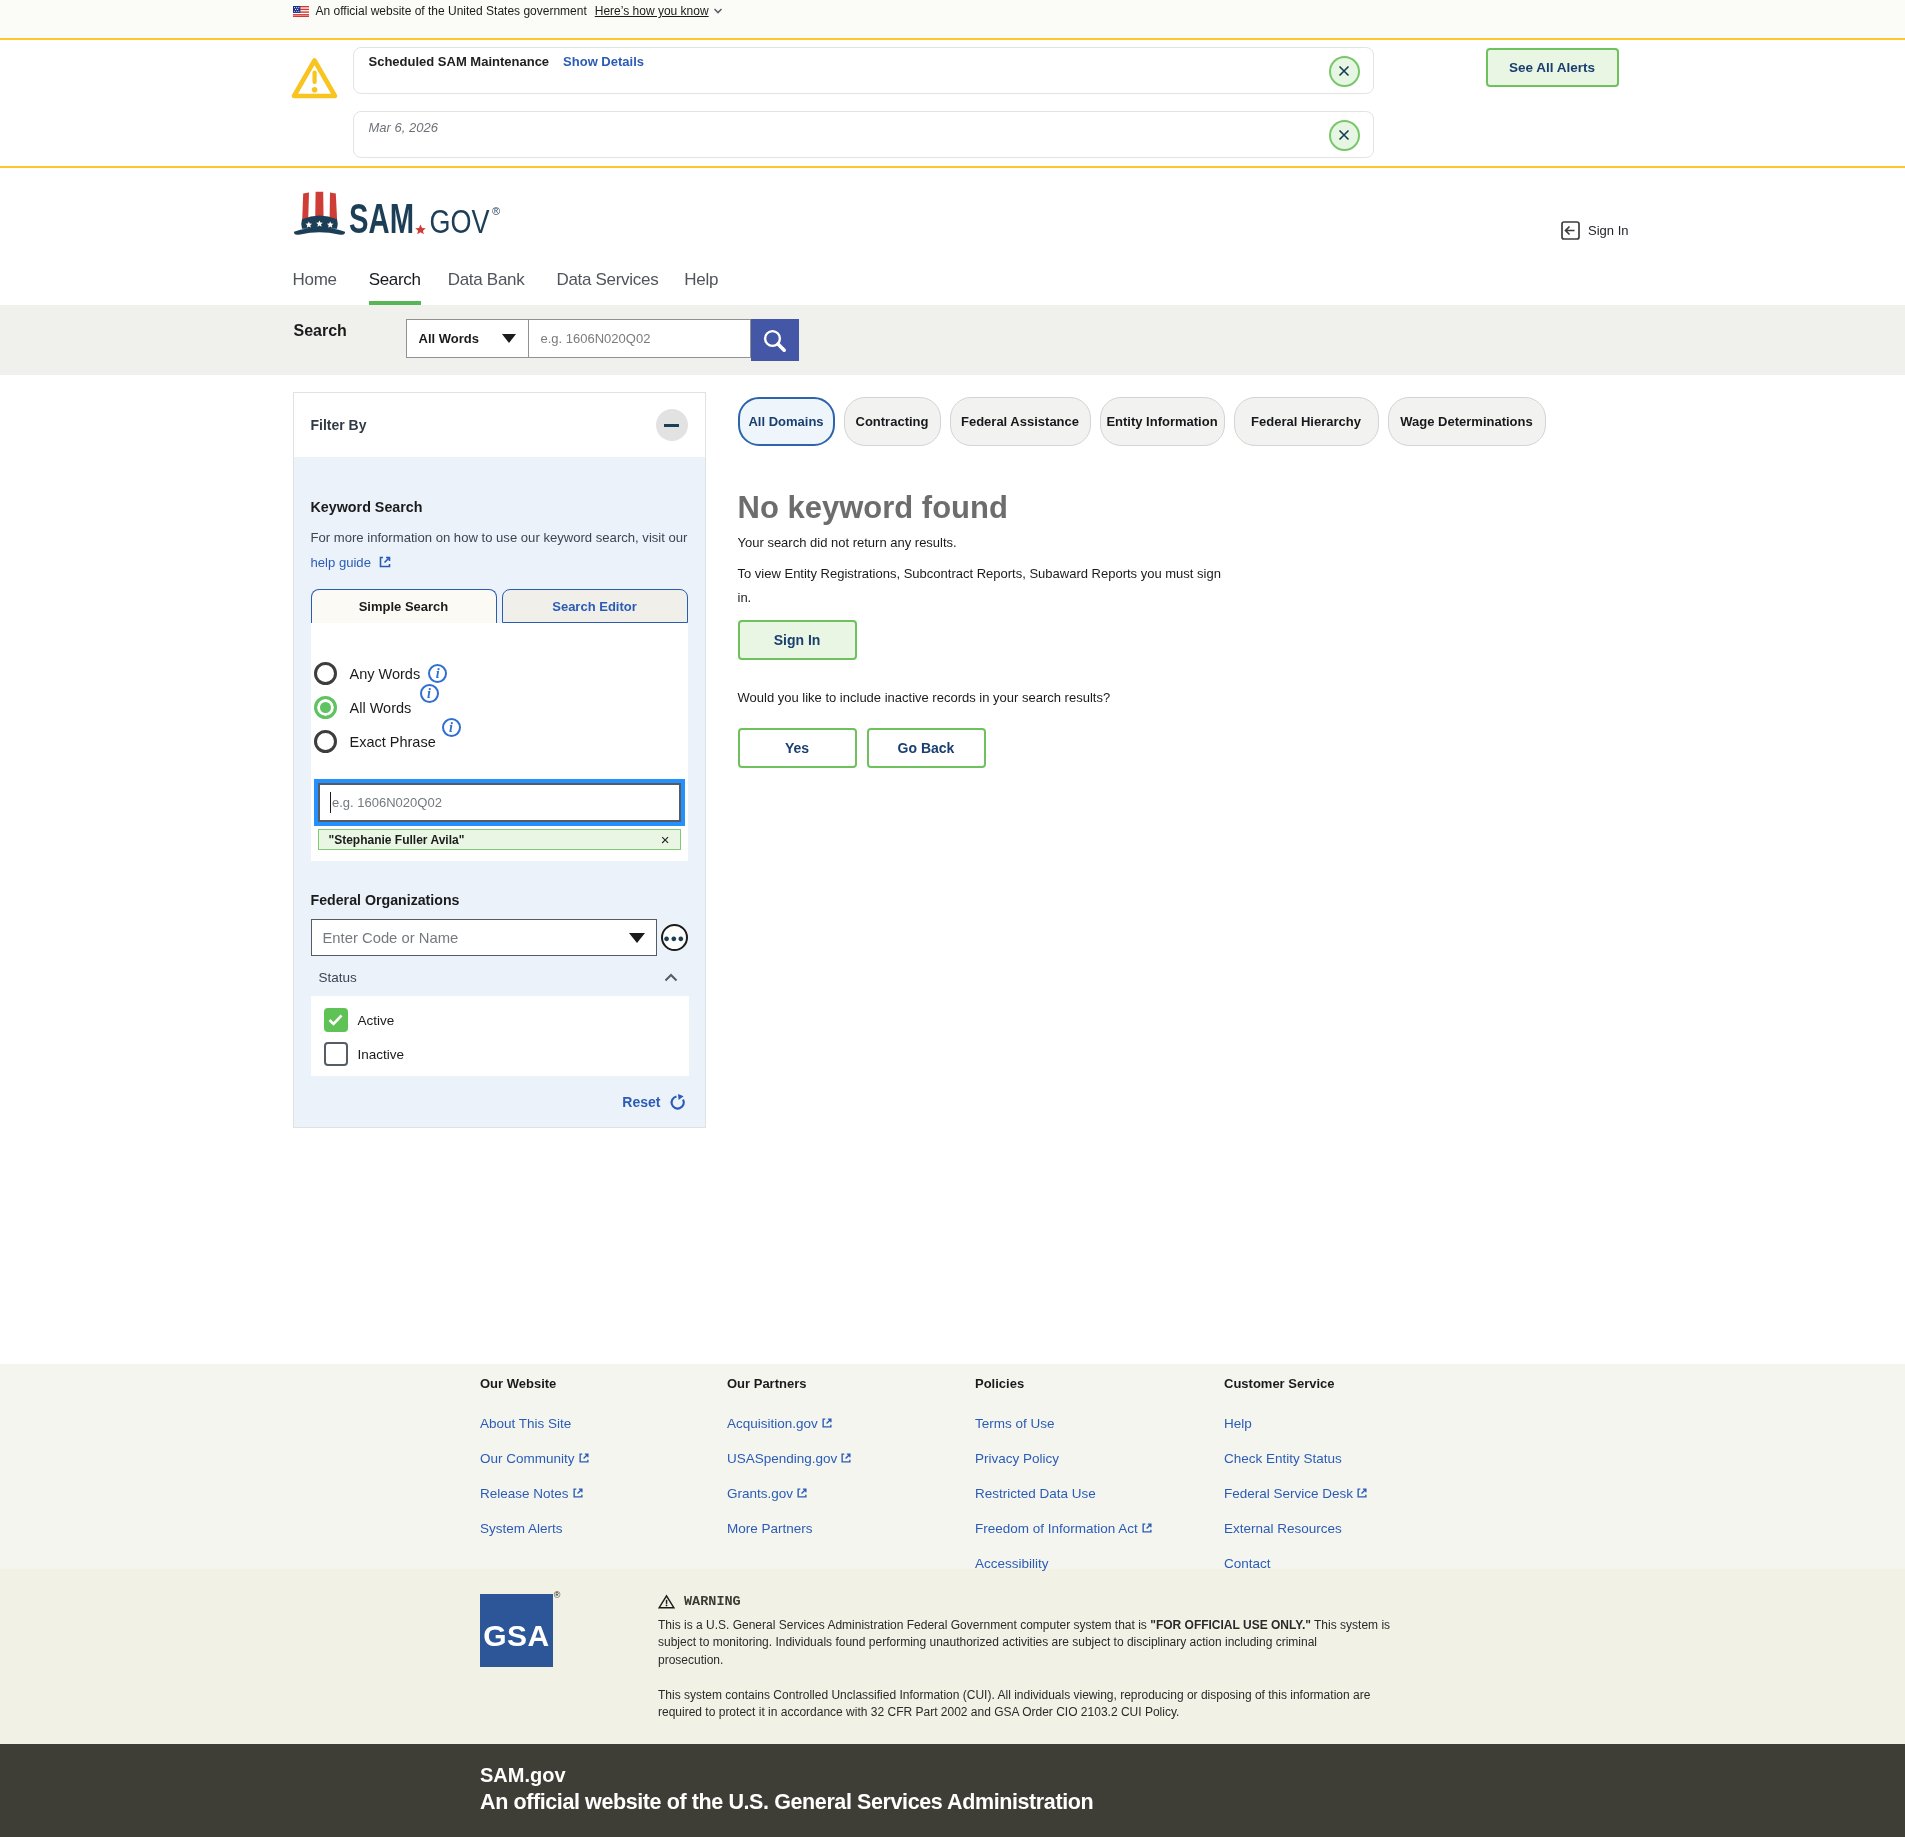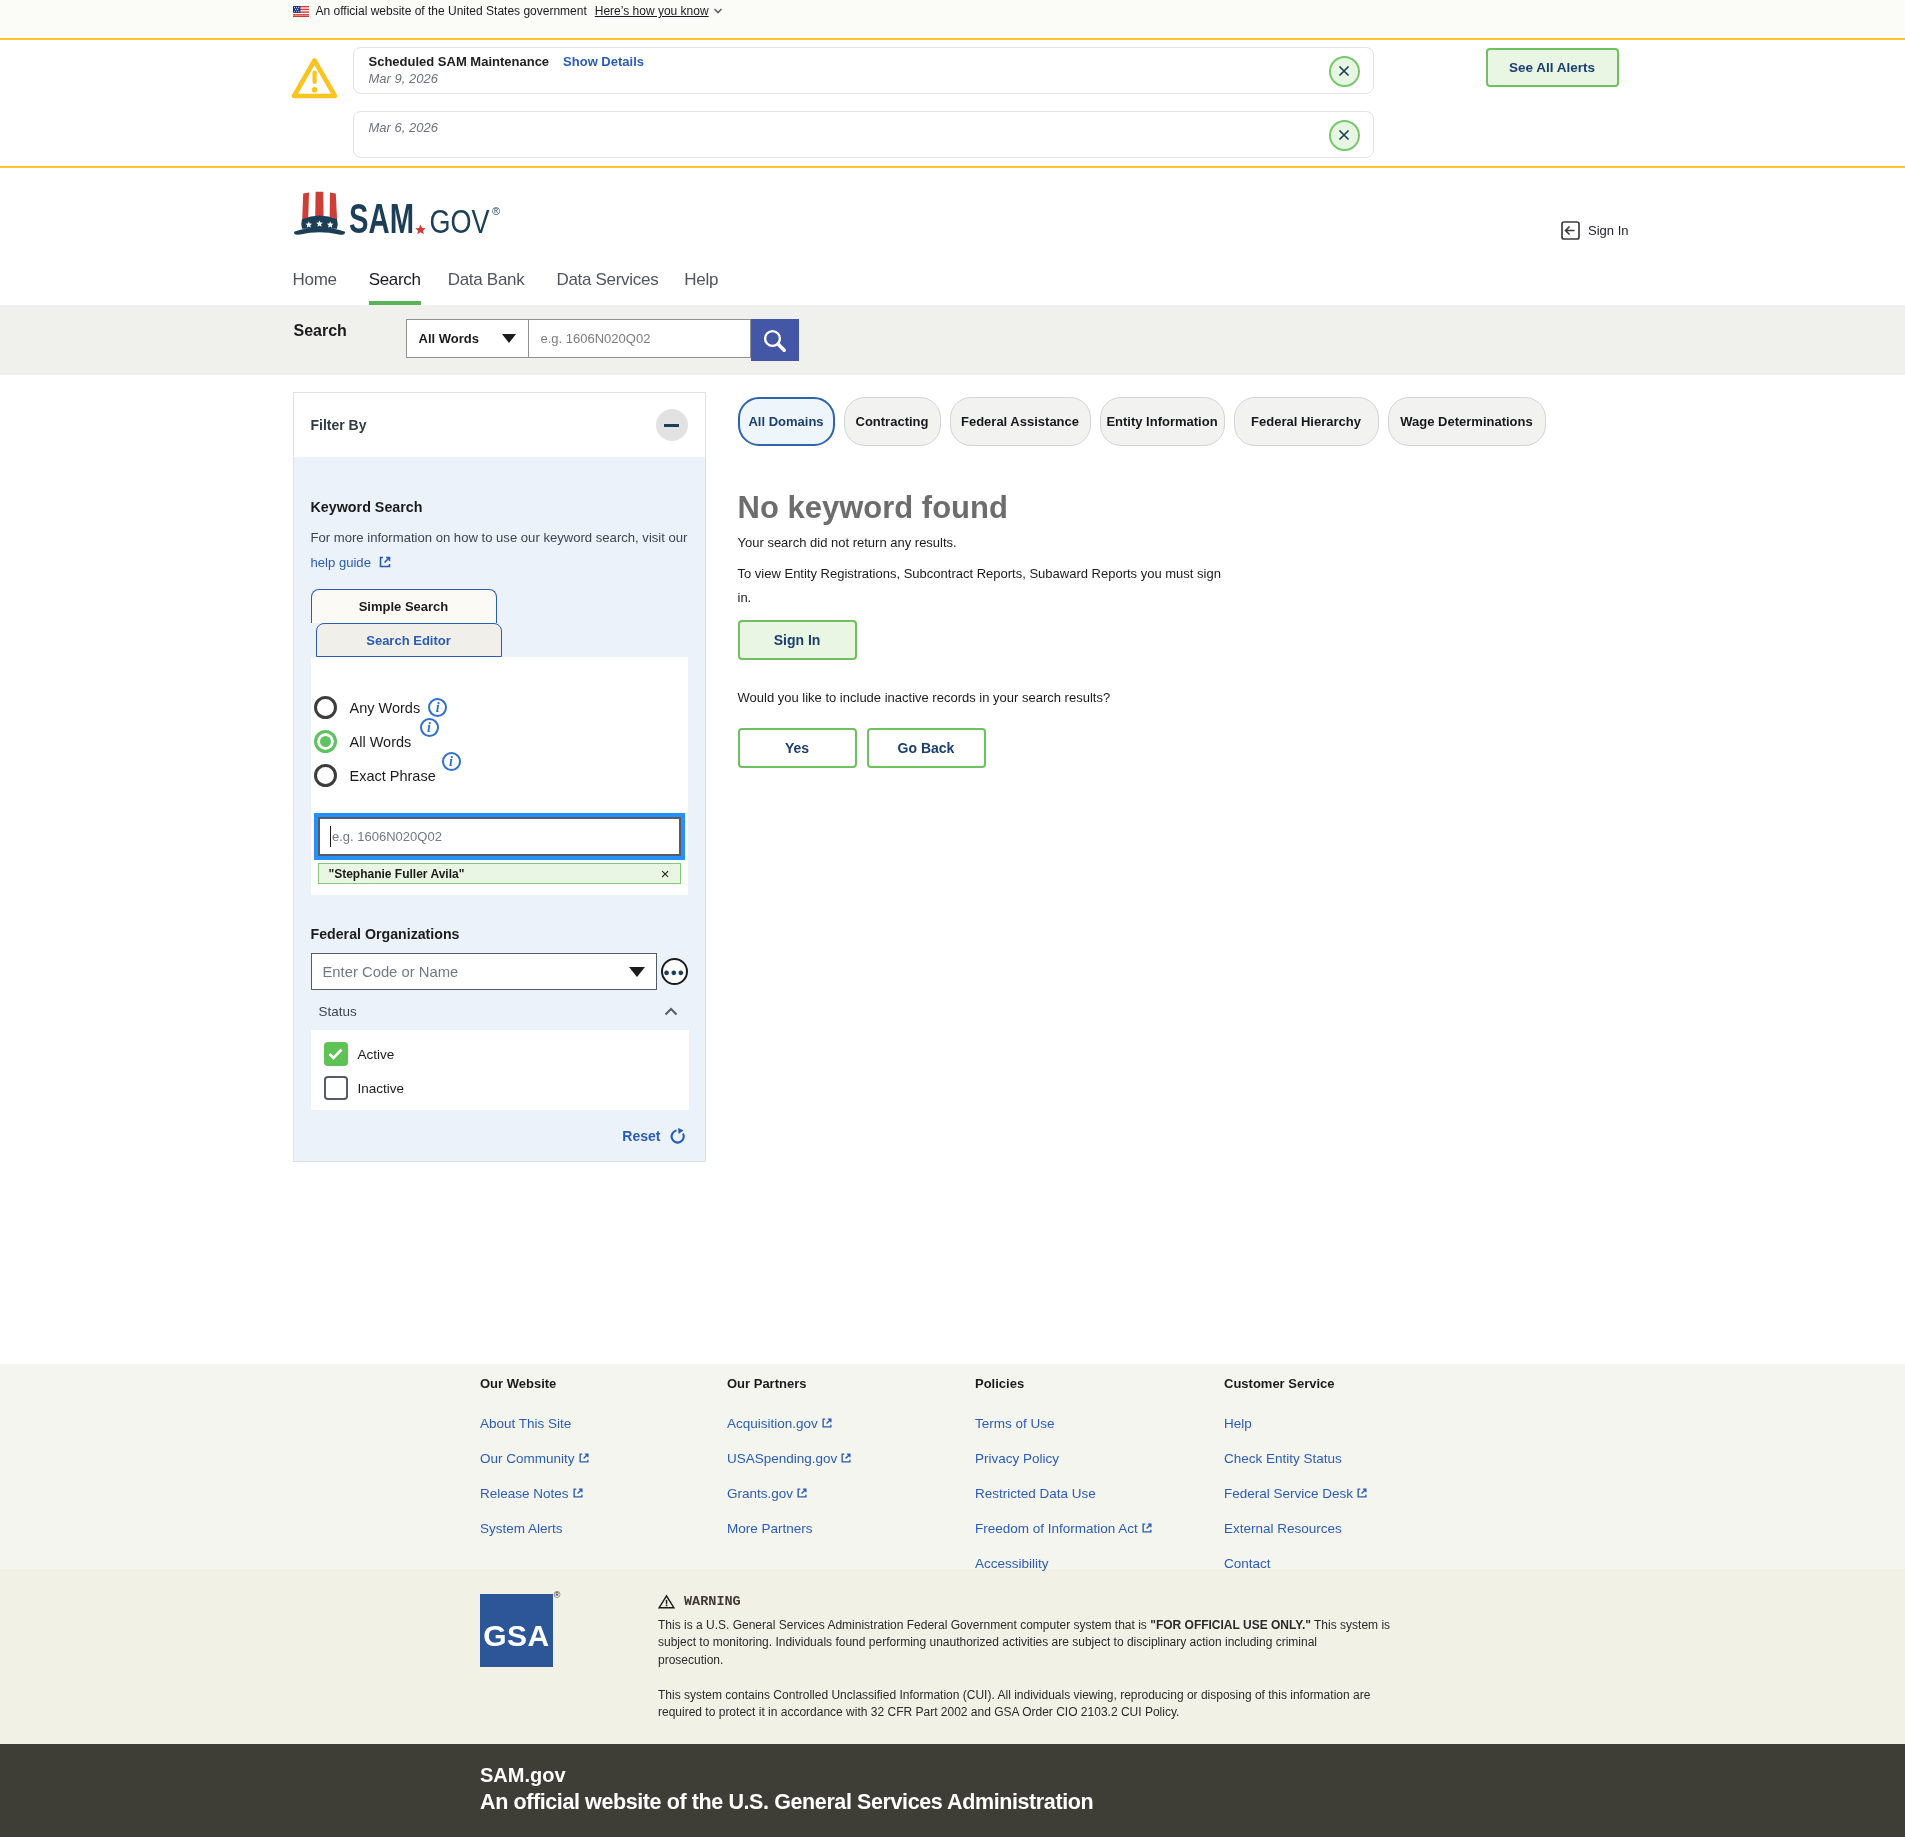--- a/index.html
+++ b/index.html
@@ -56,21 +56,21 @@
 
 .fpanel { border:1px solid #dfe1e2; }
 .fpanel-head { background:#fff; height:64px; display:flex; align-items:center; justify-content:space-between; padding:0 17px; }
 .fpanel-head .t { font-size:14px; font-weight:bold; color:#323a45; }
 .minus-circle { width:32px; height:32px; border-radius:50%; background:#e2e2e2; display:flex; align-items:center; justify-content:center; }
 .minus-circle i { display:block; width:15px; height:3px; background:#1c3e57; }
 .fpanel-body { background:#ebf2fa; padding:42px 17px 16px; }
 .kw-h { font-size:14.3px; font-weight:bold; color:#1b1b1b; }
 .kw-p { font-size:13.1px; color:#3d4551; margin-top:10px; line-height:25px; }
 .kw-p a { color:#2b5cb5; }
-.tabs { display:flex; margin-top:14px;flex-direction:column; }
+.tabs { display:flex; margin-top:14px; }
 .tab { width:186px; height:34px; display:flex; align-items:center; justify-content:center; font-size:13px; font-weight:bold; border:1px solid #2b5cb5; border-radius:8px 8px 0 0; }
 .tab.on { background:#fbfaf5; color:#1b1b1b; border-bottom:none; }
 .tab.off { background:#f0efe9; color:#2b5cb5; margin-left:5px; }
 .tab-content { background:#fff; padding:39px 3px 11px; }
 .radio-row { display:flex; align-items:center; margin-bottom:11px; position:relative; height:23px;}
 .radio { width:23px; height:23px; border-radius:50%; border:3px solid #3d3d3d; background:#fff; flex:none; }
 .radio.sel { border:3px solid #5ec360; background:#5ec360; box-shadow:inset 0 0 0 3px #fff; }
 .radio-row .rl { font-size:14.5px; color:#1b1b1b; margin-left:13px; }
 .info { display:inline-block; width:19px; height:19px; border-radius:50%; border:2px solid #2f6fd0; color:#2f6fd0; font-family:"Liberation Serif",serif; font-style:italic; font-weight:bold; font-size:14px; text-align:center; line-height:15px; background:#fff; }
 .kw-input { margin-top:26px; border:4px solid #2491ff; }
@@ -167,21 +167,20 @@
 
 <div class="alerts">
   <div class="container">
     <svg class="warnicon" width="49" height="44" viewBox="0 0 49 44">
         <path d="M24.5 4.5 L45 40 L4 40 Z" fill="none" stroke="#f8c41f" stroke-width="4.6" stroke-linejoin="round"></path>
         <rect x="22.5" y="14.5" width="4.2" height="13.5" rx="2.1" fill="#f8c41f"></rect>
         <circle cx="24.6" cy="33.8" r="2.8" fill="#f8c41f"></circle>
       </svg>
     <div class="alert-card">
       <div class="alert-title">Scheduled SAM Maintenance<a href="#">Show Details</a></div>
-      <div class="alert-date">Mar 9, 2026</div>
       <div class="alert-close">
           <svg width="14" height="14" viewBox="0 0 14 14">
             <path d="M2.5 2.5 L11.5 11.5 M11.5 2.5 L2.5 11.5" stroke="#1c3e57" stroke-width="1.7"></path>
           </svg>
         </div>
     </div>
     <div class="alert-card">
       <div class="alert-date">Mar 6, 2026</div>
       <div class="alert-close">
           <svg width="14" height="14" viewBox="0 0 14 14">

